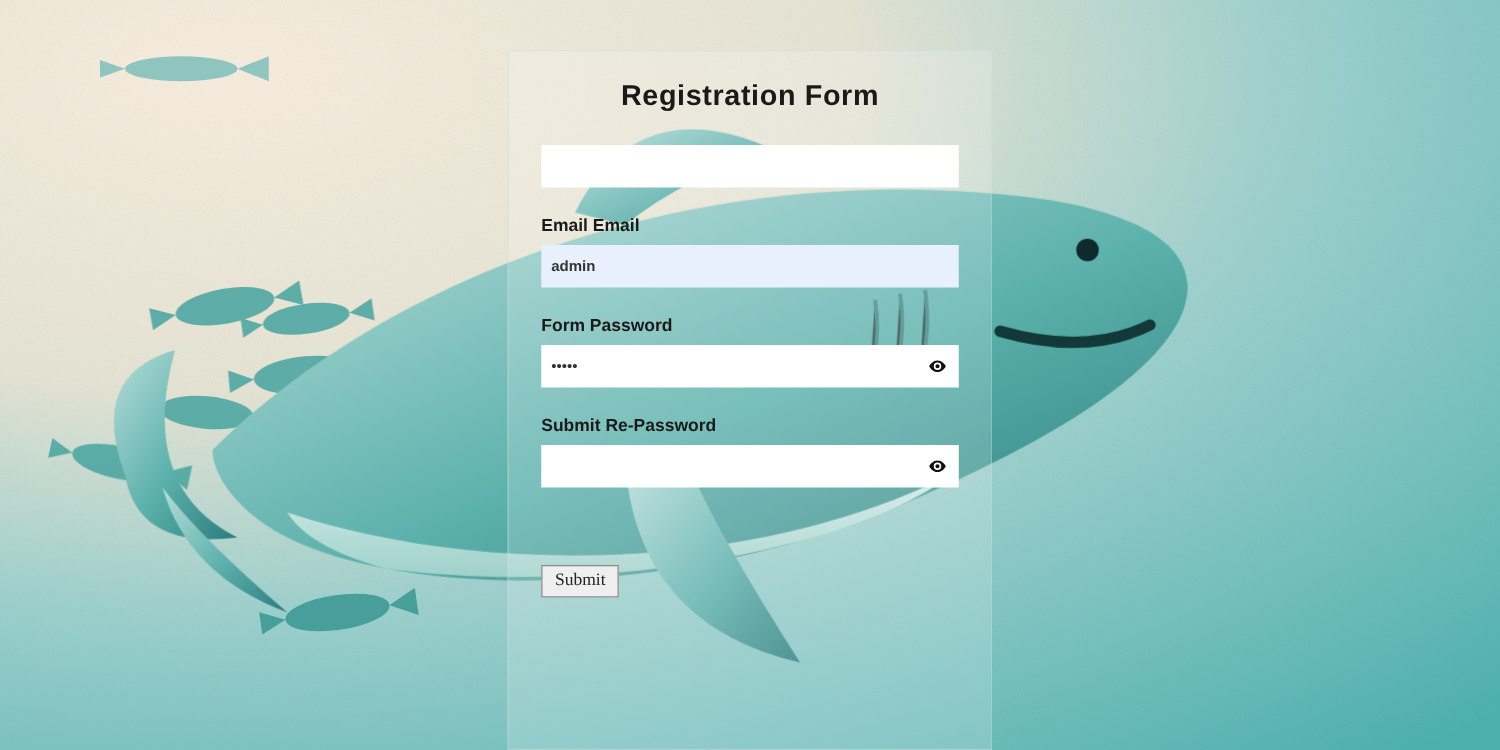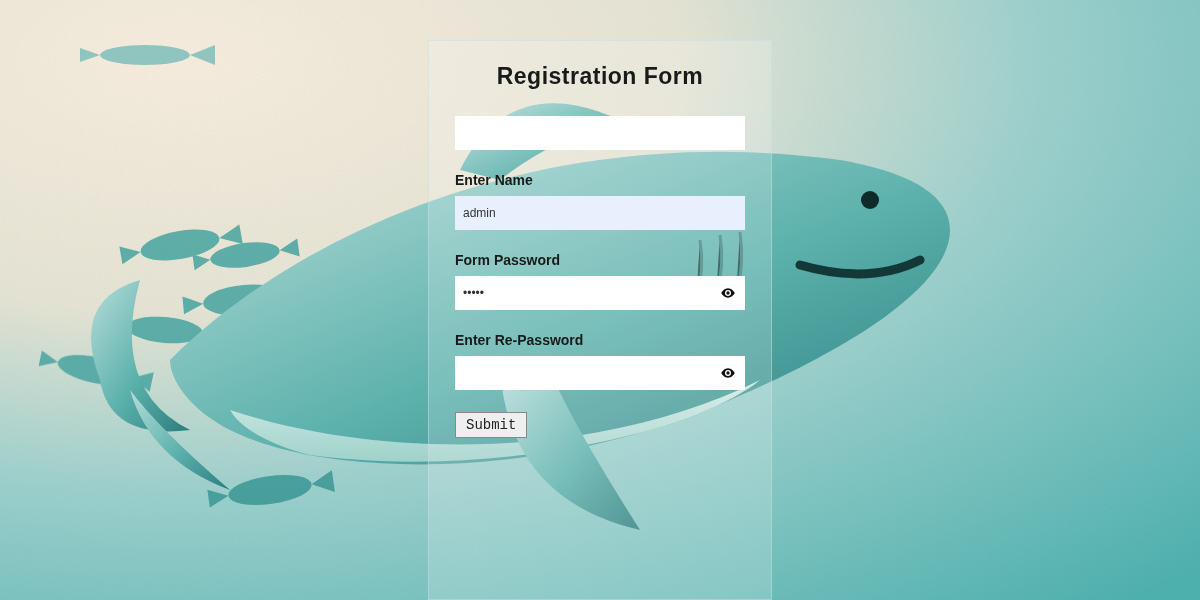--- a/index.html
+++ b/index.html
@@ -16,21 +16,21 @@
     .ocean-bg {
       position: absolute;
       inset: 0;
       z-index: 0;
     }
     .ocean-bg svg { width: 100%; height: 100%; display: block; }
 
     .form-card {
       position: relative;
       z-index: 1;
-      width: 344px;
+      width: 388px;
       background: rgba(255, 255, 255, 0.18);
       border: 1px solid rgba(200, 220, 225, 0.5);
       padding: 22px 26px 26px 26px;
       backdrop-filter: blur(0px);
     }
     .form-title {
       text-align: center;
       font-size: 23px;
       font-weight: 600;
       color: #1a1a1a;
@@ -50,43 +50,44 @@
       width: 100%;
       height: 34px;
       border: none;
       background: #ffffff;
       padding: 4px 8px;
       font-size: 12px;
       font-family: inherit;
       color: #333;
       outline: none;
     }
-    .text-input.autofill { background: #e8f0fe; }
+    .text-input.autofill { background: #e8f0fe; font-weight: bold; }
     .pw-input { padding-right: 34px; }
     .eye-icon {
       position: absolute;
       right: 8px;
       top: 50%;
       transform: translateY(-50%);
       width: 18px;
       height: 18px;
       display: flex;
       align-items: center;
       justify-content: center;
       cursor: pointer;
     }
     .eye-icon svg { width: 16px; height: 16px; fill: #111; }
     .submit-btn {
       background: #efefef;
       border: 1px solid #888;
       padding: 4px 10px;
       font-size: 14px;
-      font-family: Liberation Mono, monospace;
+      font-family: Liberation Serif, serif;
       cursor: pointer;
       color: #222;
+      margin-top: 40px;
     }
   </style>
 </head>
 <body>
 
 <div class="ocean-bg">
   <svg viewBox="0 0 1200 600" preserveAspectRatio="xMidYMid slice">
     <defs>
       <radialGradient id="water" cx="15%" cy="10%" r="120%">
         <stop offset="0%" stop-color="#f9efe0"></stop>
@@ -180,40 +181,40 @@
 <div class="form-card">
   <h2 class="form-title">Registration Form</h2>
 
   <div class="field-group">
     <div class="field-row">
       <input type="text" class="text-input" value="" style="">
     </div>
   </div>
 
   <div class="field-group">
-    <label class="field-label">Enter Name</label>
+    <label class="field-label">Email Email</label>
     <div class="field-row">
       <input type="text" class="text-input autofill" value="admin" style="">
     </div>
   </div>
 
   <div class="field-group">
     <label class="field-label">Form Password</label>
     <div class="field-row">
       <input type="password" class="text-input pw-input" value="•••••" style="">
       <span class="eye-icon">
         <svg viewBox="0 0 24 24">
             <path d="M12 5c-5 0-9 4.5-10 7 1 2.5 5 7 10 7s9-4.5 10-7c-1-2.5-5-7-10-7zm0 11.5A4.5 4.5 0 1 1 16.5 12 4.5 4.5 0 0 1 12 16.5zm0-7A2.5 2.5 0 1 0 14.5 12 2.5 2.5 0 0 0 12 9.5z"></path>
           </svg>
       </span>
     </div>
   </div>
 
   <div class="field-group">
-    <label class="field-label">Enter Re-Password</label>
+    <label class="field-label">Submit Re-Password</label>
     <div class="field-row">
       <input type="password" class="text-input pw-input" value="" style="">
       <span class="eye-icon">
         <svg viewBox="0 0 24 24">
             <path d="M12 5c-5 0-9 4.5-10 7 1 2.5 5 7 10 7s9-4.5 10-7c-1-2.5-5-7-10-7zm0 11.5A4.5 4.5 0 1 1 16.5 12 4.5 4.5 0 0 1 12 16.5zm0-7A2.5 2.5 0 1 0 14.5 12 2.5 2.5 0 0 0 12 9.5z"></path>
           </svg>
       </span>
     </div>
   </div>
 

